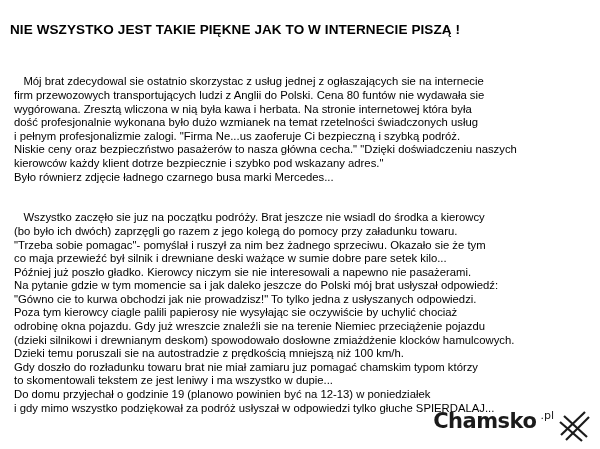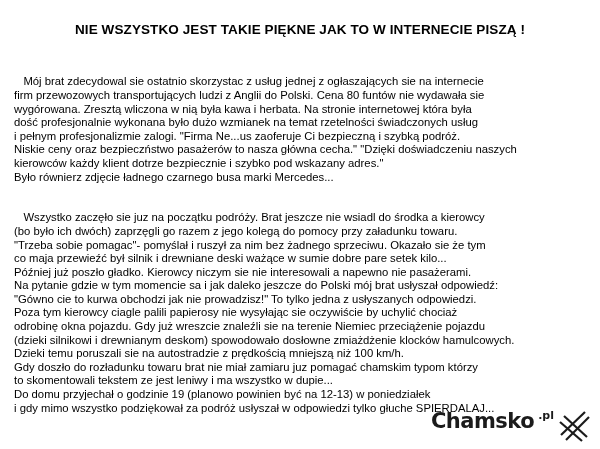--- a/index.html
+++ b/index.html
@@ -15,21 +15,20 @@
     overflow: hidden;
   }
   .page {
     position: relative;
     width: 600px;
     height: 449px;
     box-sizing: border-box;
     background: #ffffff;
   }
   .title {
-    text-align: center;
     font-weight: bold;
     font-size: 13.5px;
     letter-spacing: 0.1px;
     padding: 22px 10px 0 10px;
     color: #000000;
     line-height: 1.2;
   }
   .body-text {
     padding: 10px 14px 0 14px;
     font-size: 11.3px;
@@ -54,21 +53,21 @@
   }
   .wm-text {
     font-family: "DejaVu Sans", sans-serif;
     font-weight: bold;
     font-size: 21px;
     color: #1b1b1b;
     letter-spacing: -0.5px;
   }
   .wm-suffix {
     font-family: "DejaVu Sans", sans-serif;
-    font-weight: bold;
+    font-weight: normal;
     font-size: 11px;
     color: #1b1b1b;
     vertical-align: baseline;
   }
   .wm-logo {
     width: 34px;
     height: 34px;
     position: relative;
     display: inline-block;
   }

